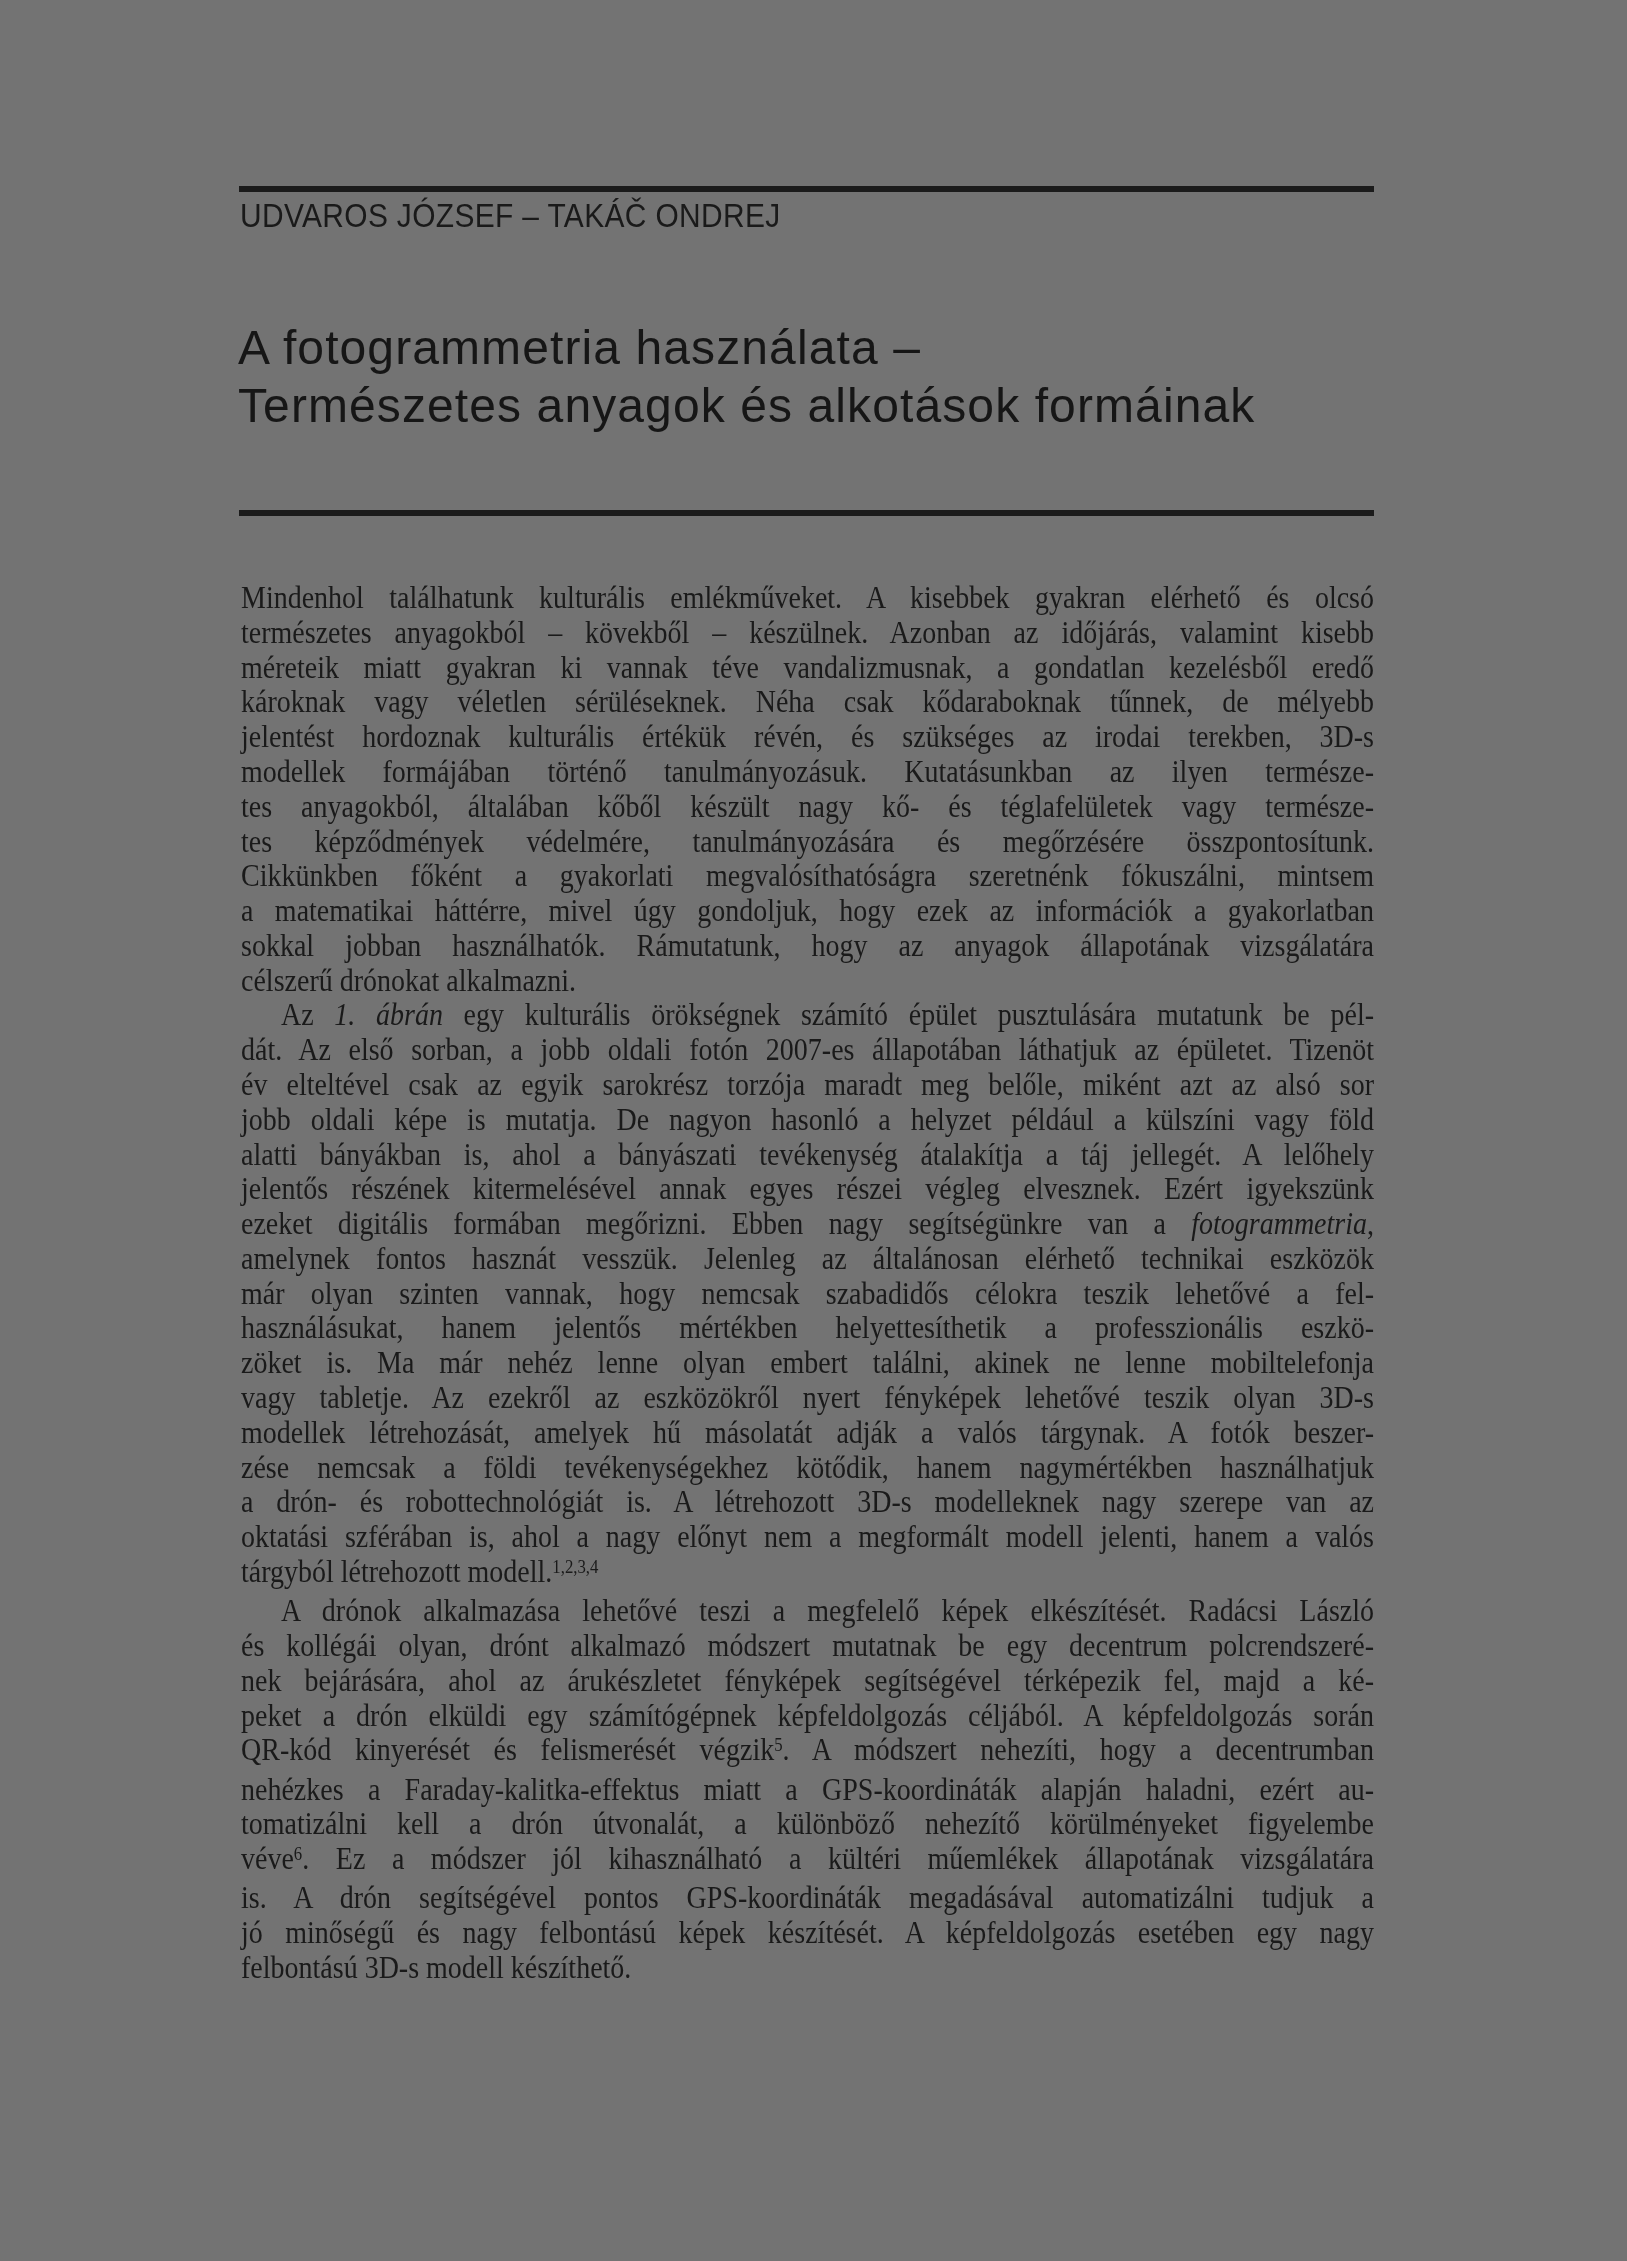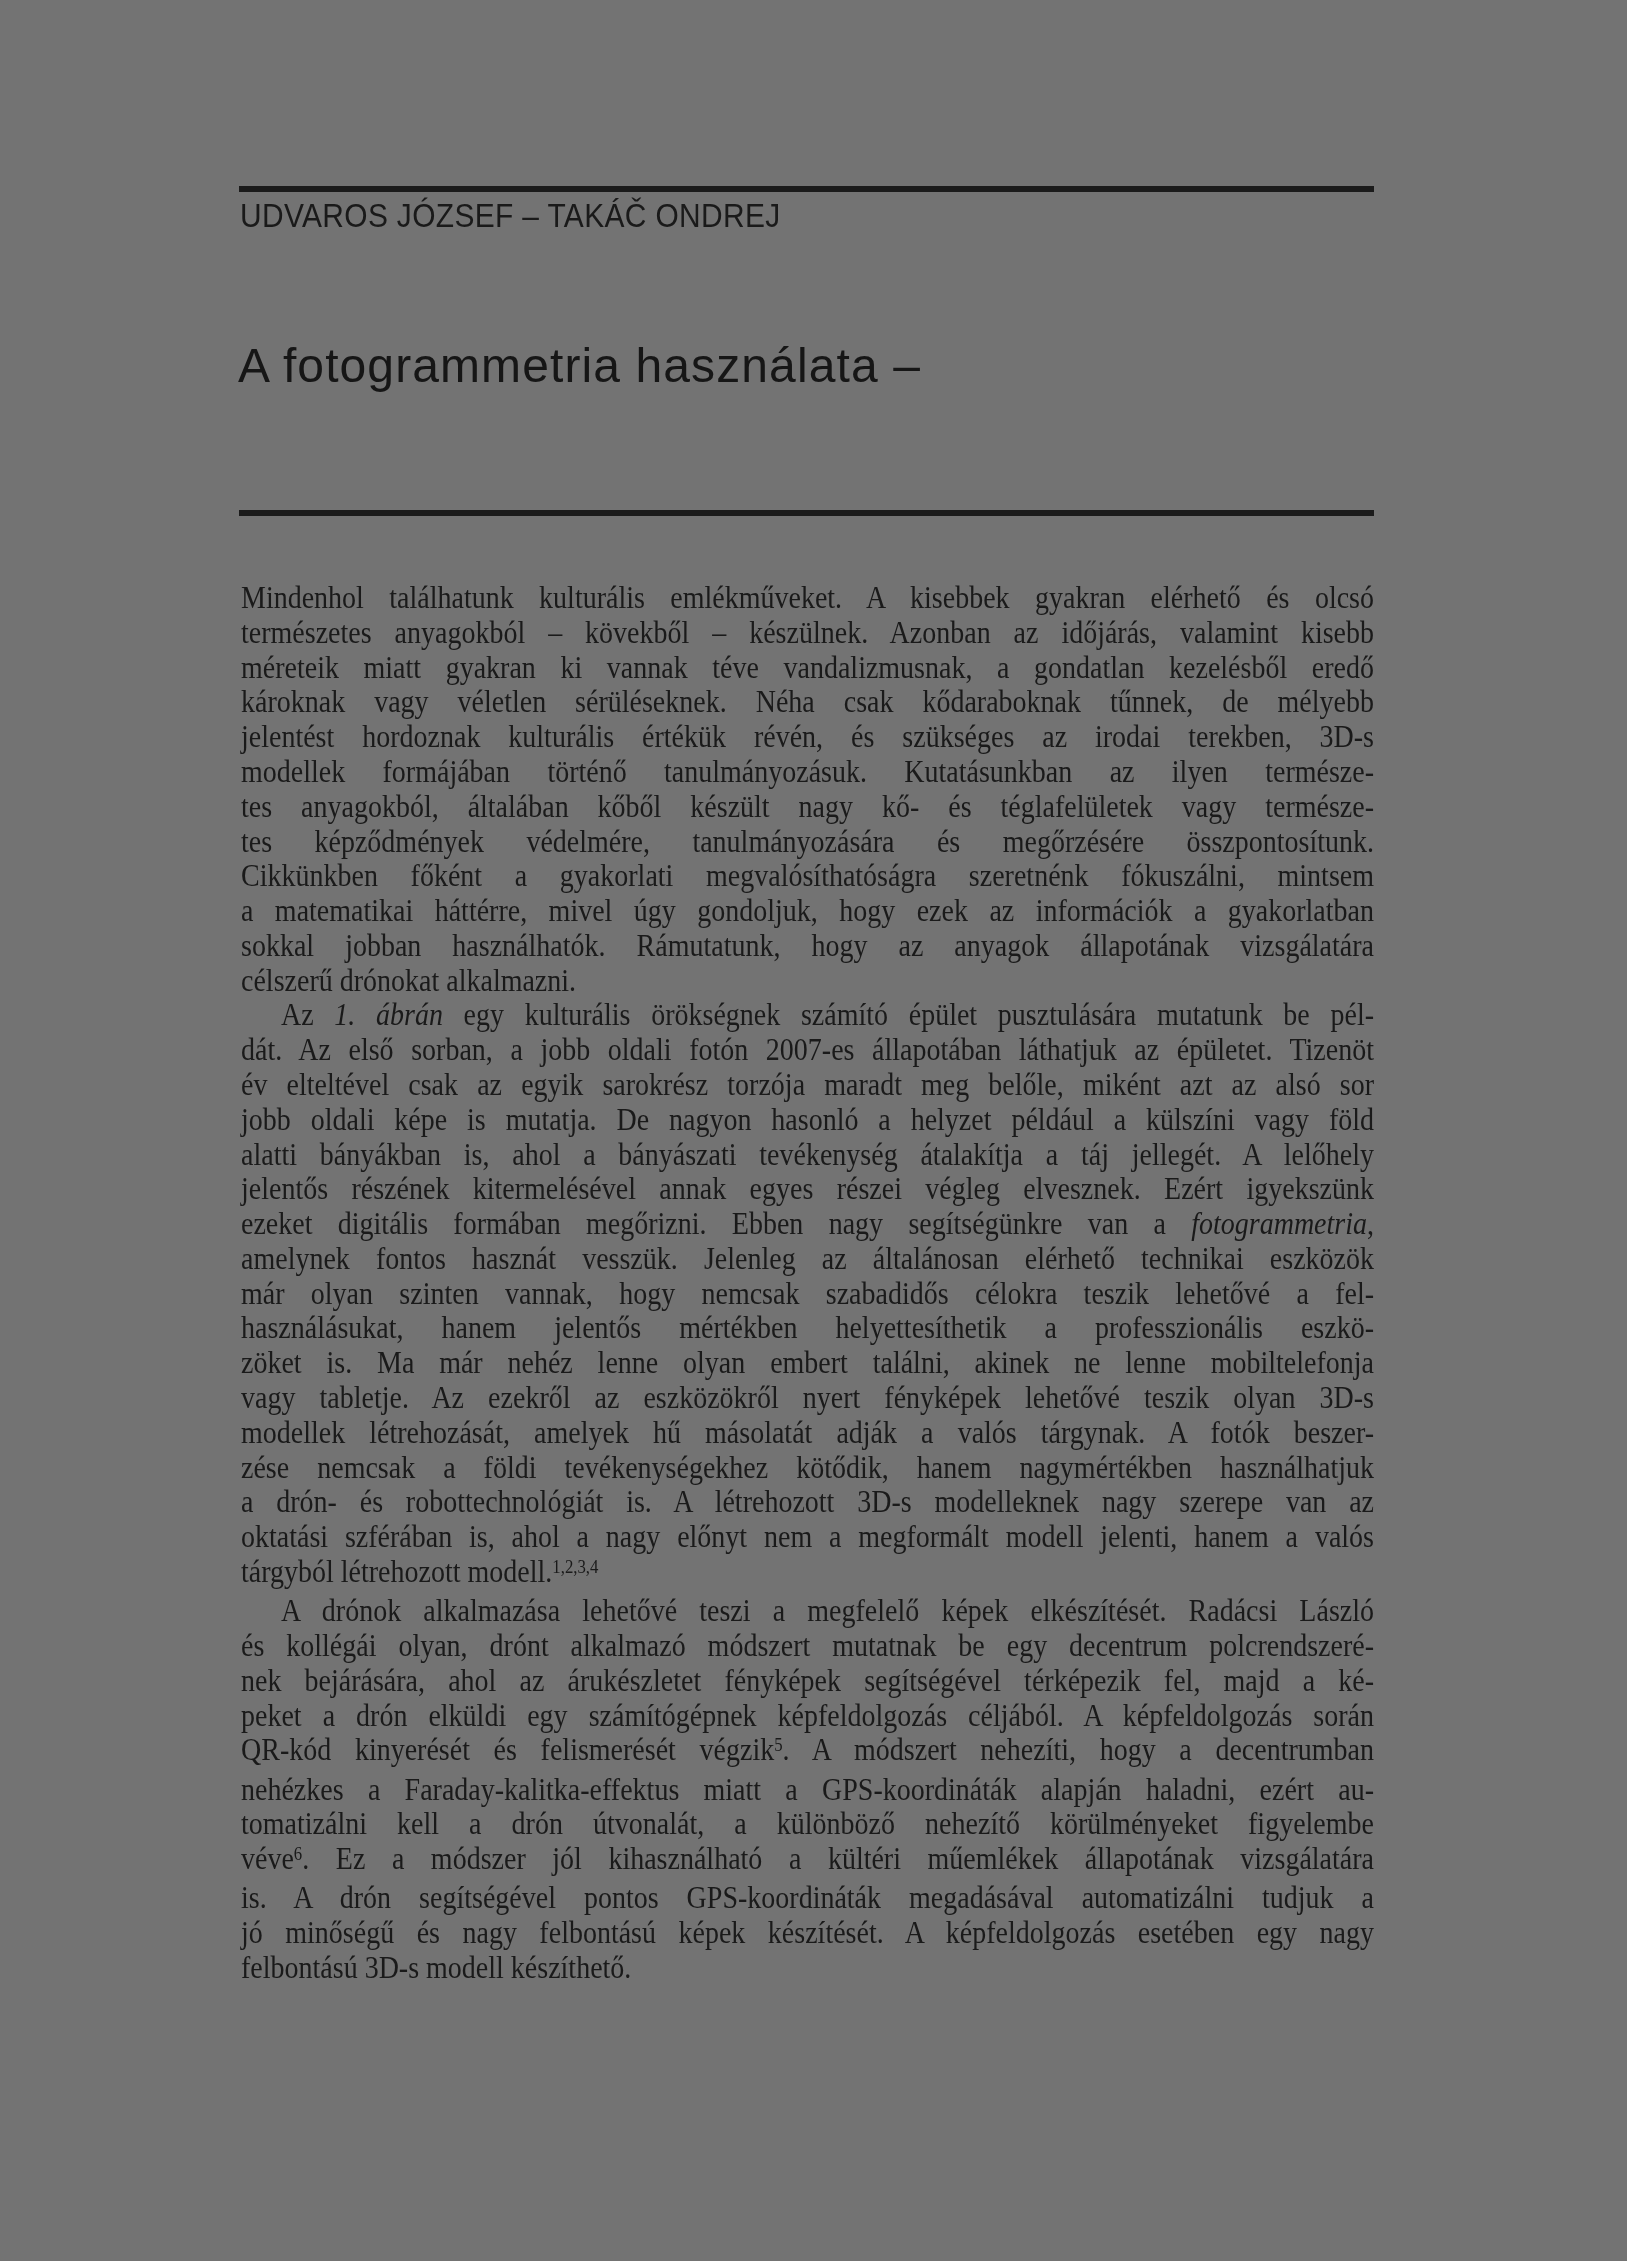--- a/index.html
+++ b/index.html
@@ -24,21 +24,21 @@
     font-family: "Liberation Sans", sans-serif;
     font-size: 34px; line-height: 34px;
     color: #1a1a1a;
     white-space: nowrap;
     letter-spacing: 0.4px;
     transform: scaleX(0.88);
     transform-origin: left top;
   }
 
   .article-title {
-    position: absolute; left: 238px; top: 337px;
+    position: absolute; left: 238px; top: 319px;
     font-family: "Liberation Sans", sans-serif;
     font-size: 48px; line-height: 58px;
     letter-spacing: 1.1px;
     color: #161616;
     white-space: nowrap;
   }
 
   .body-text {
     position: absolute; left: 241px; top: 580px;
     width: 1133px;
@@ -66,20 +66,21 @@
 </style>
 </head>
 <body>
 
 <div class="page">
   <div class="rule rule-top"></div>
   <div class="author-line">UDVAROS JÓZSEF – TAKÁČ ONDREJ</div>
 
   <div class="article-title">
       <div class="title-line">A fotogrammetria használata –</div>
+      <div class="title-line">Természetes anyagok és alkotások formáinak</div>
     </div>
 
   <div class="rule rule-title"></div>
 
   <div class="body-text">
       <div class="para">
         <div class="text-line"><span>Mindenhol találhatunk kulturális emlékműveket. A kisebbek gyakran elérhető és olcsó</span></div>
         <div class="text-line"><span>természetes anyagokból – kövekből – készülnek. Azonban az időjárás, valamint kisebb</span></div>
         <div class="text-line"><span>méreteik miatt gyakran ki vannak téve vandalizmusnak, a gondatlan kezelésből eredő</span></div>
         <div class="text-line"><span>károknak vagy véletlen sérüléseknek. Néha csak kődaraboknak tűnnek, de mélyebb</span></div>

